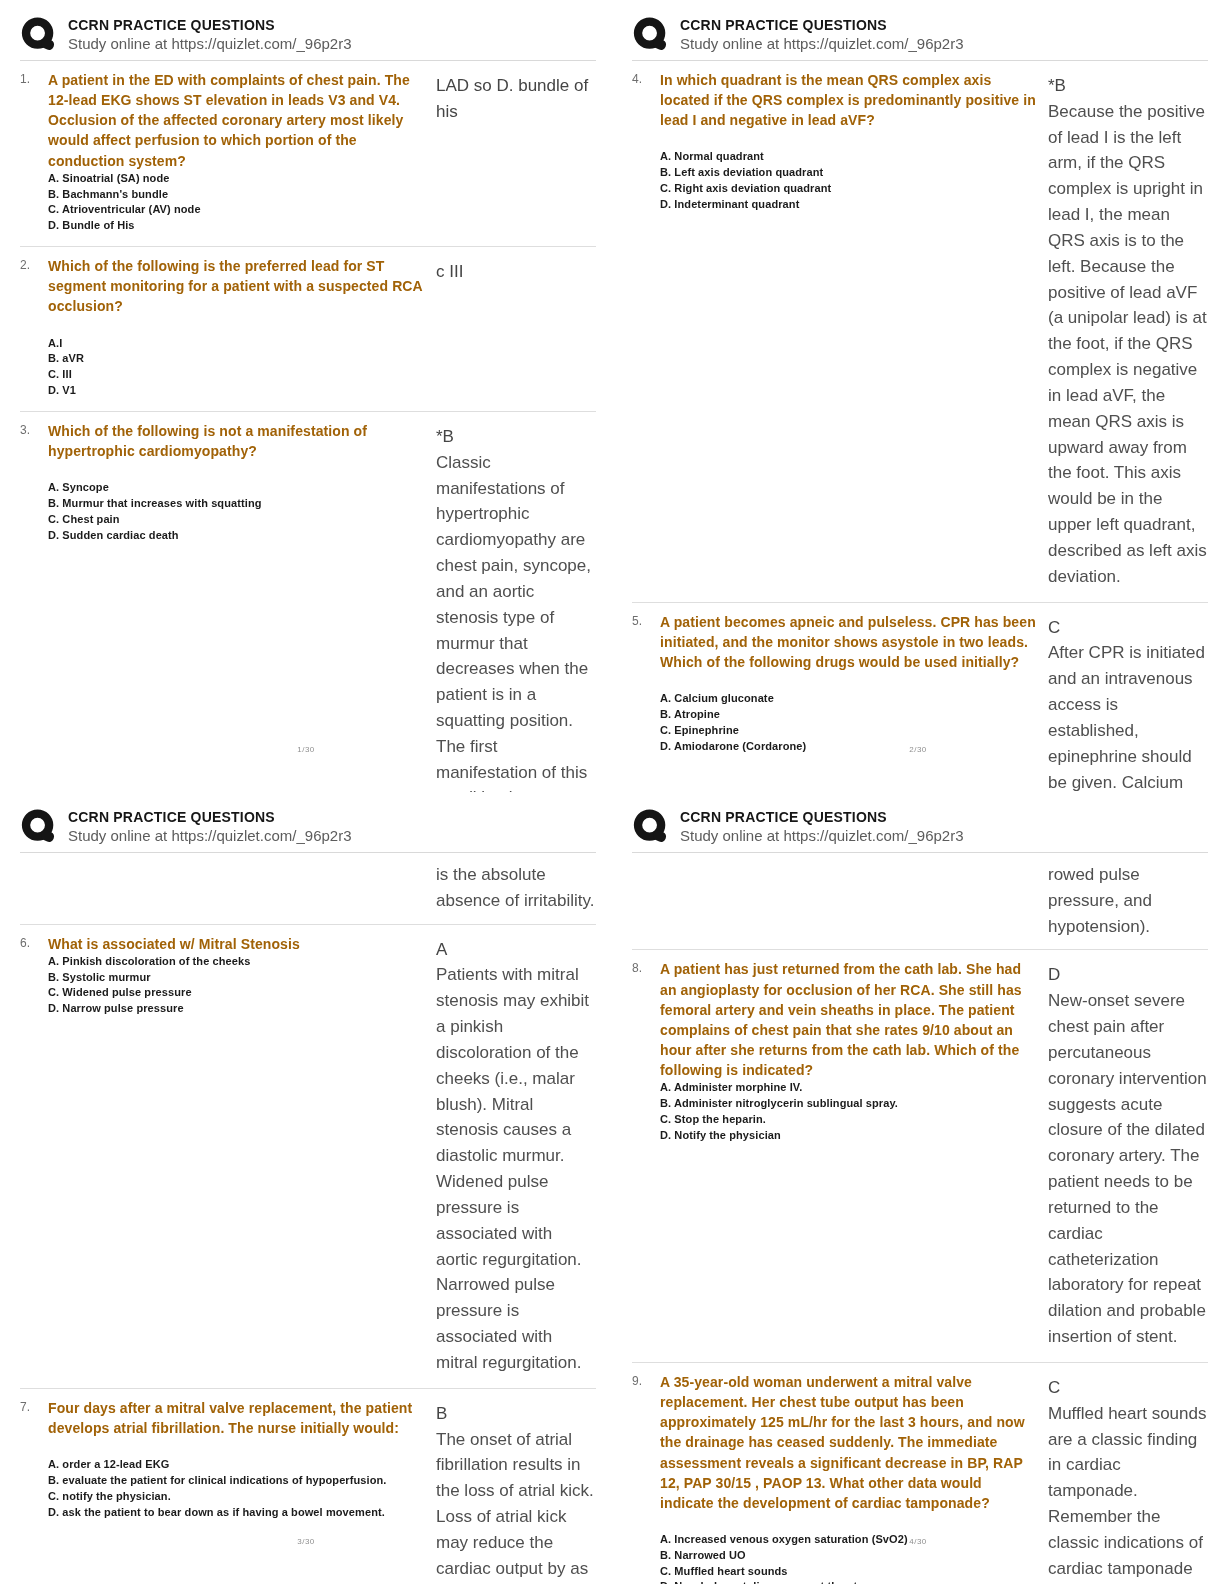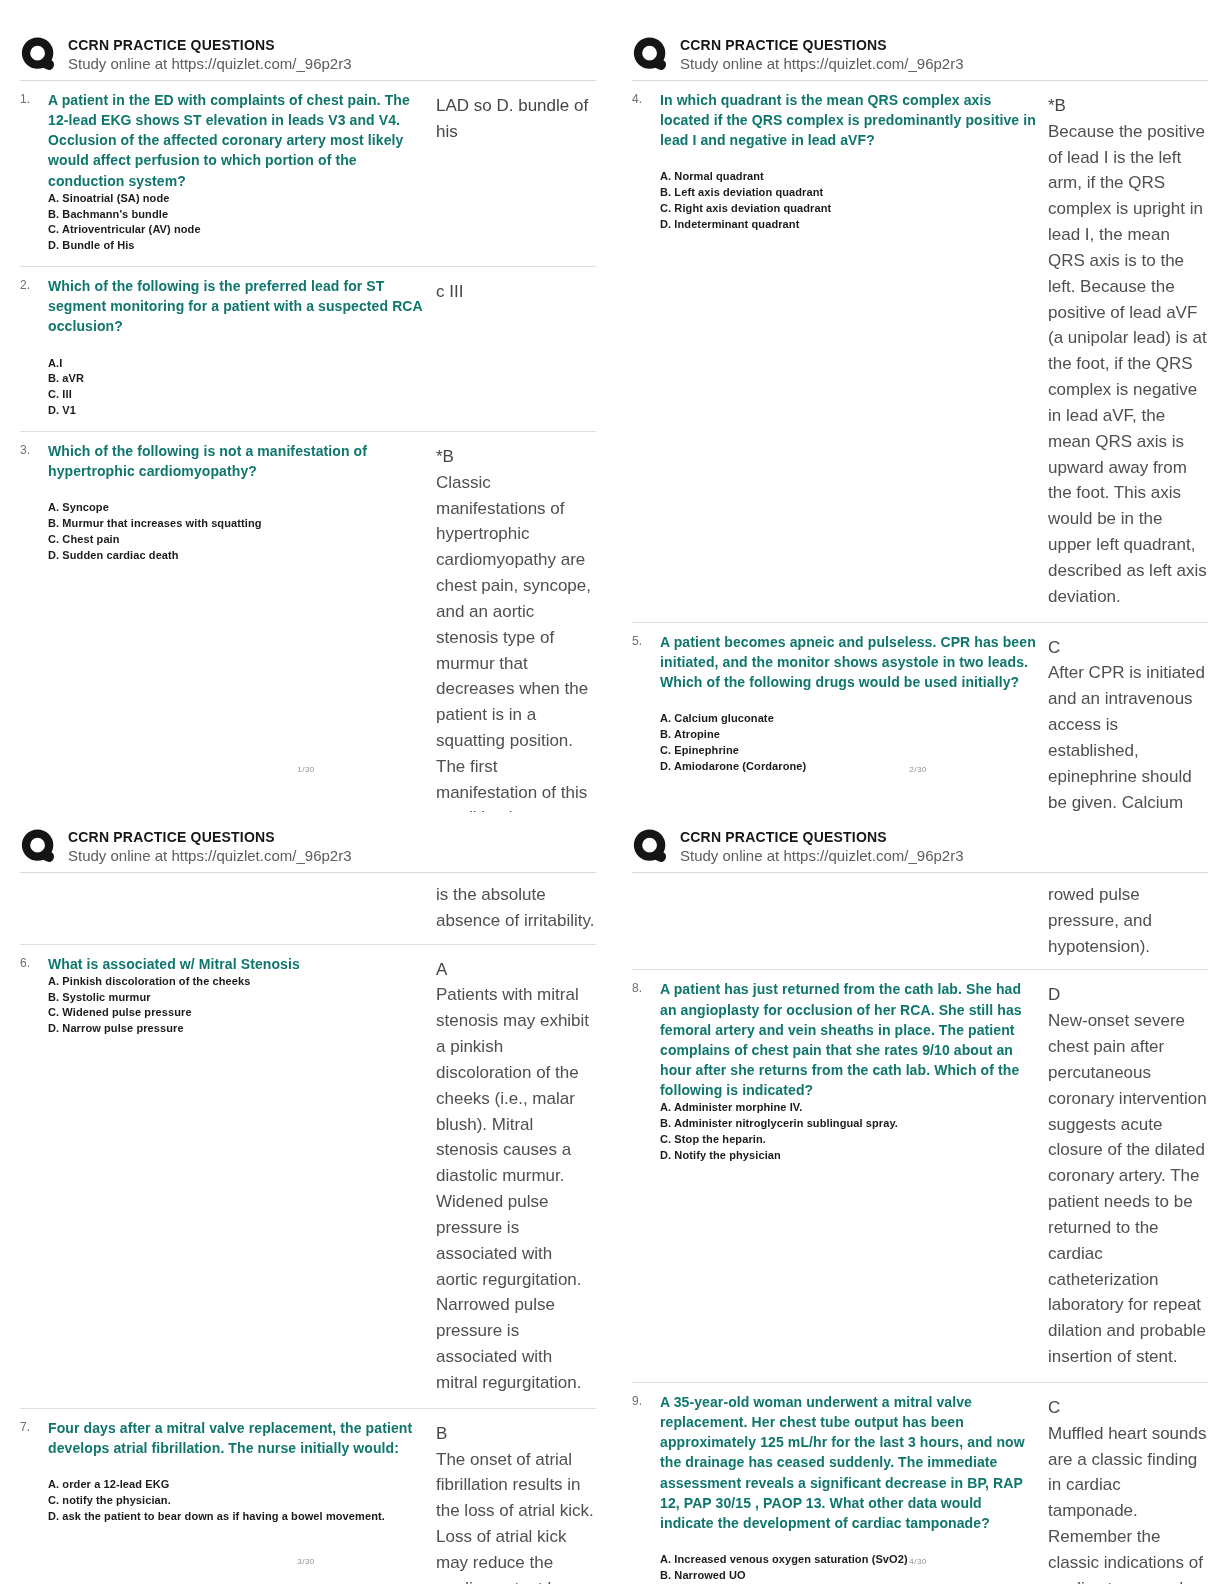--- a/index.html
+++ b/index.html
@@ -1,31 +1,31 @@
 <!DOCTYPE html>
 <html><head>
 <meta charset="utf-8">
 <style>
   * { margin:0; padding:0; box-sizing:border-box; }
   html,body { background:#ffffff; }
   body { width:1224px; height:1584px; font-family:"Liberation Sans", sans-serif; color:#1f1f1f; }
   .sheet { width:1224px; height:1584px; display:grid; grid-template-columns:612px 612px; grid-template-rows:792px 792px; background:#fff; }
-  .page { width:612px; height:792px; padding:14px 16px 0 20px; position:relative; overflow:hidden; background:#fff;margin-top:20px; }
+  .page { width:612px; height:792px; padding:14px 16px 0 20px; position:relative; overflow:hidden; background:#fff; }
 
   .header { display:flex; align-items:center; gap:11px; padding:2px 0 7px 0; border-bottom:1px solid #d9d9d9; }
   .logo { width:37px; height:37px; flex:0 0 auto; }
   .htext { display:flex; flex-direction:column; gap:2px; }
   .title { font-size:14px; font-weight:700; color:#161616; letter-spacing:.2px; }
   .subtitle { font-size:15px; color:#5c5c5c; }
 
   .qblock { display:flex; padding:9px 0 12px 0; border-bottom:1px solid #dedede; }
   .qblock.noline { border-bottom:none; }
   .qnum { width:28px; flex:0 0 auto; font-size:12px; color:#6e6e6e; padding-top:2px; }
   .qmain { width:388px; flex:0 0 auto; padding-right:10px; }
-  .qtext { font-size:14px; font-weight:700; color:#0f766e; line-height:1.44; letter-spacing:.1px; }
+  .qtext { font-size:14px; font-weight:700; color:#a16207; line-height:1.44; letter-spacing:.1px; }
   .opts { margin-top:0; }
   .opts.gap { margin-top:19px; }
   .opt { font-size:11px; font-weight:700; color:#1b1b1b; line-height:1.44; letter-spacing:.1px; }
   .ans { flex:1; font-size:17px; font-weight:400; color:#4f4f4f; line-height:1.52; padding-top:3px; }
   .ans-letter { min-height:17px; color:#454545; }
   .ans-text { }
 
   .cont .qnum, .cont .qmain { visibility:hidden; }
   .cont { padding-top:6px; padding-bottom:10px;justify-content:flex-end; }
 
@@ -187,20 +187,21 @@
         <div class="ans-text">Patients with mitral stenosis may exhibit a pinkish discoloration of the cheeks (i.e., malar blush). Mitral stenosis causes a diastolic murmur. Widened pulse pressure is associated with aortic regurgitation. Narrowed pulse pressure is associated with mitral regurgitation.</div>
       </div>
     </section>
 
     <section class="qblock noline">
       <div class="qnum">7.</div>
       <div class="qmain">
         <div class="qtext">Four days after a mitral valve replacement, the patient develops atrial fibrillation. The nurse initially would:</div>
         <div class="opts gap">
           <div class="opt">A. order a 12-lead EKG</div>
+          <div class="opt">B. evaluate the patient for clinical indications of hypoperfusion.</div>
           <div class="opt">C. notify the physician.</div>
           <div class="opt">D. ask the patient to bear down as if having a bowel movement.</div>
         </div>
       </div>
       <div class="ans">
         <div class="ans-letter">B</div>
         <div class="ans-text">The onset of atrial fibrillation results in the loss of atrial kick. Loss of atrial kick may reduce the cardiac output by as much as 20-30%. This is especially true in patients whose cardiac output may be affected by long-standing cardiac disease, such as mitral valve disease. Assess the patient for clinical indications of hypoperfusion (e.g., cool skin, decreased urine output, nar-</div>
       </div>
     </section>
 

